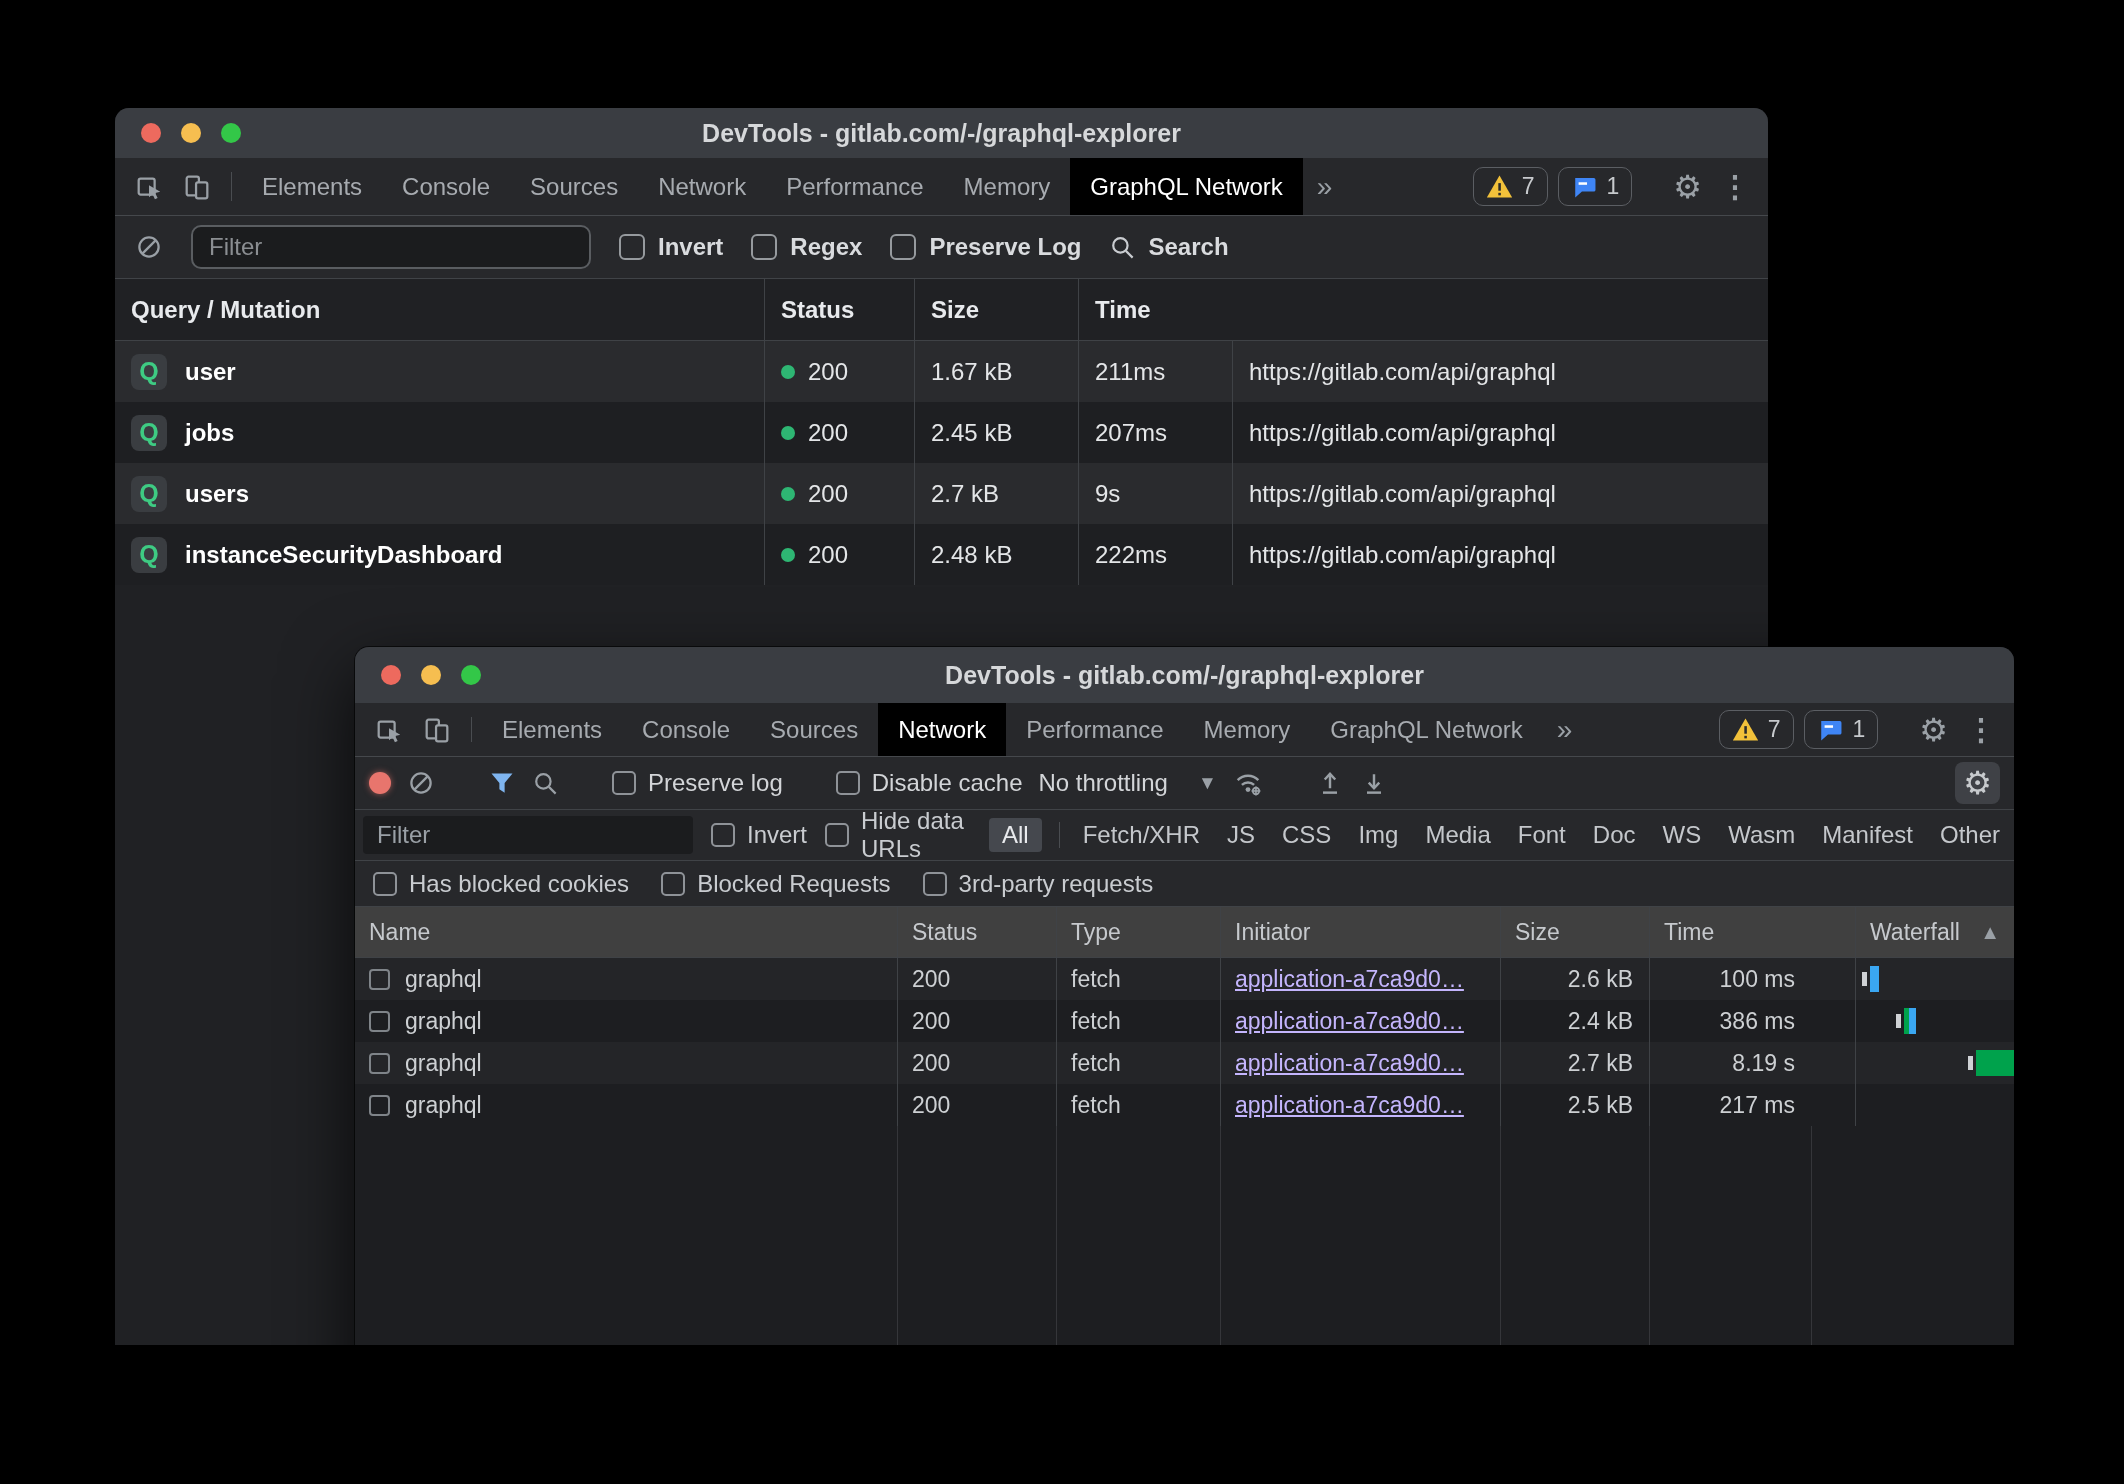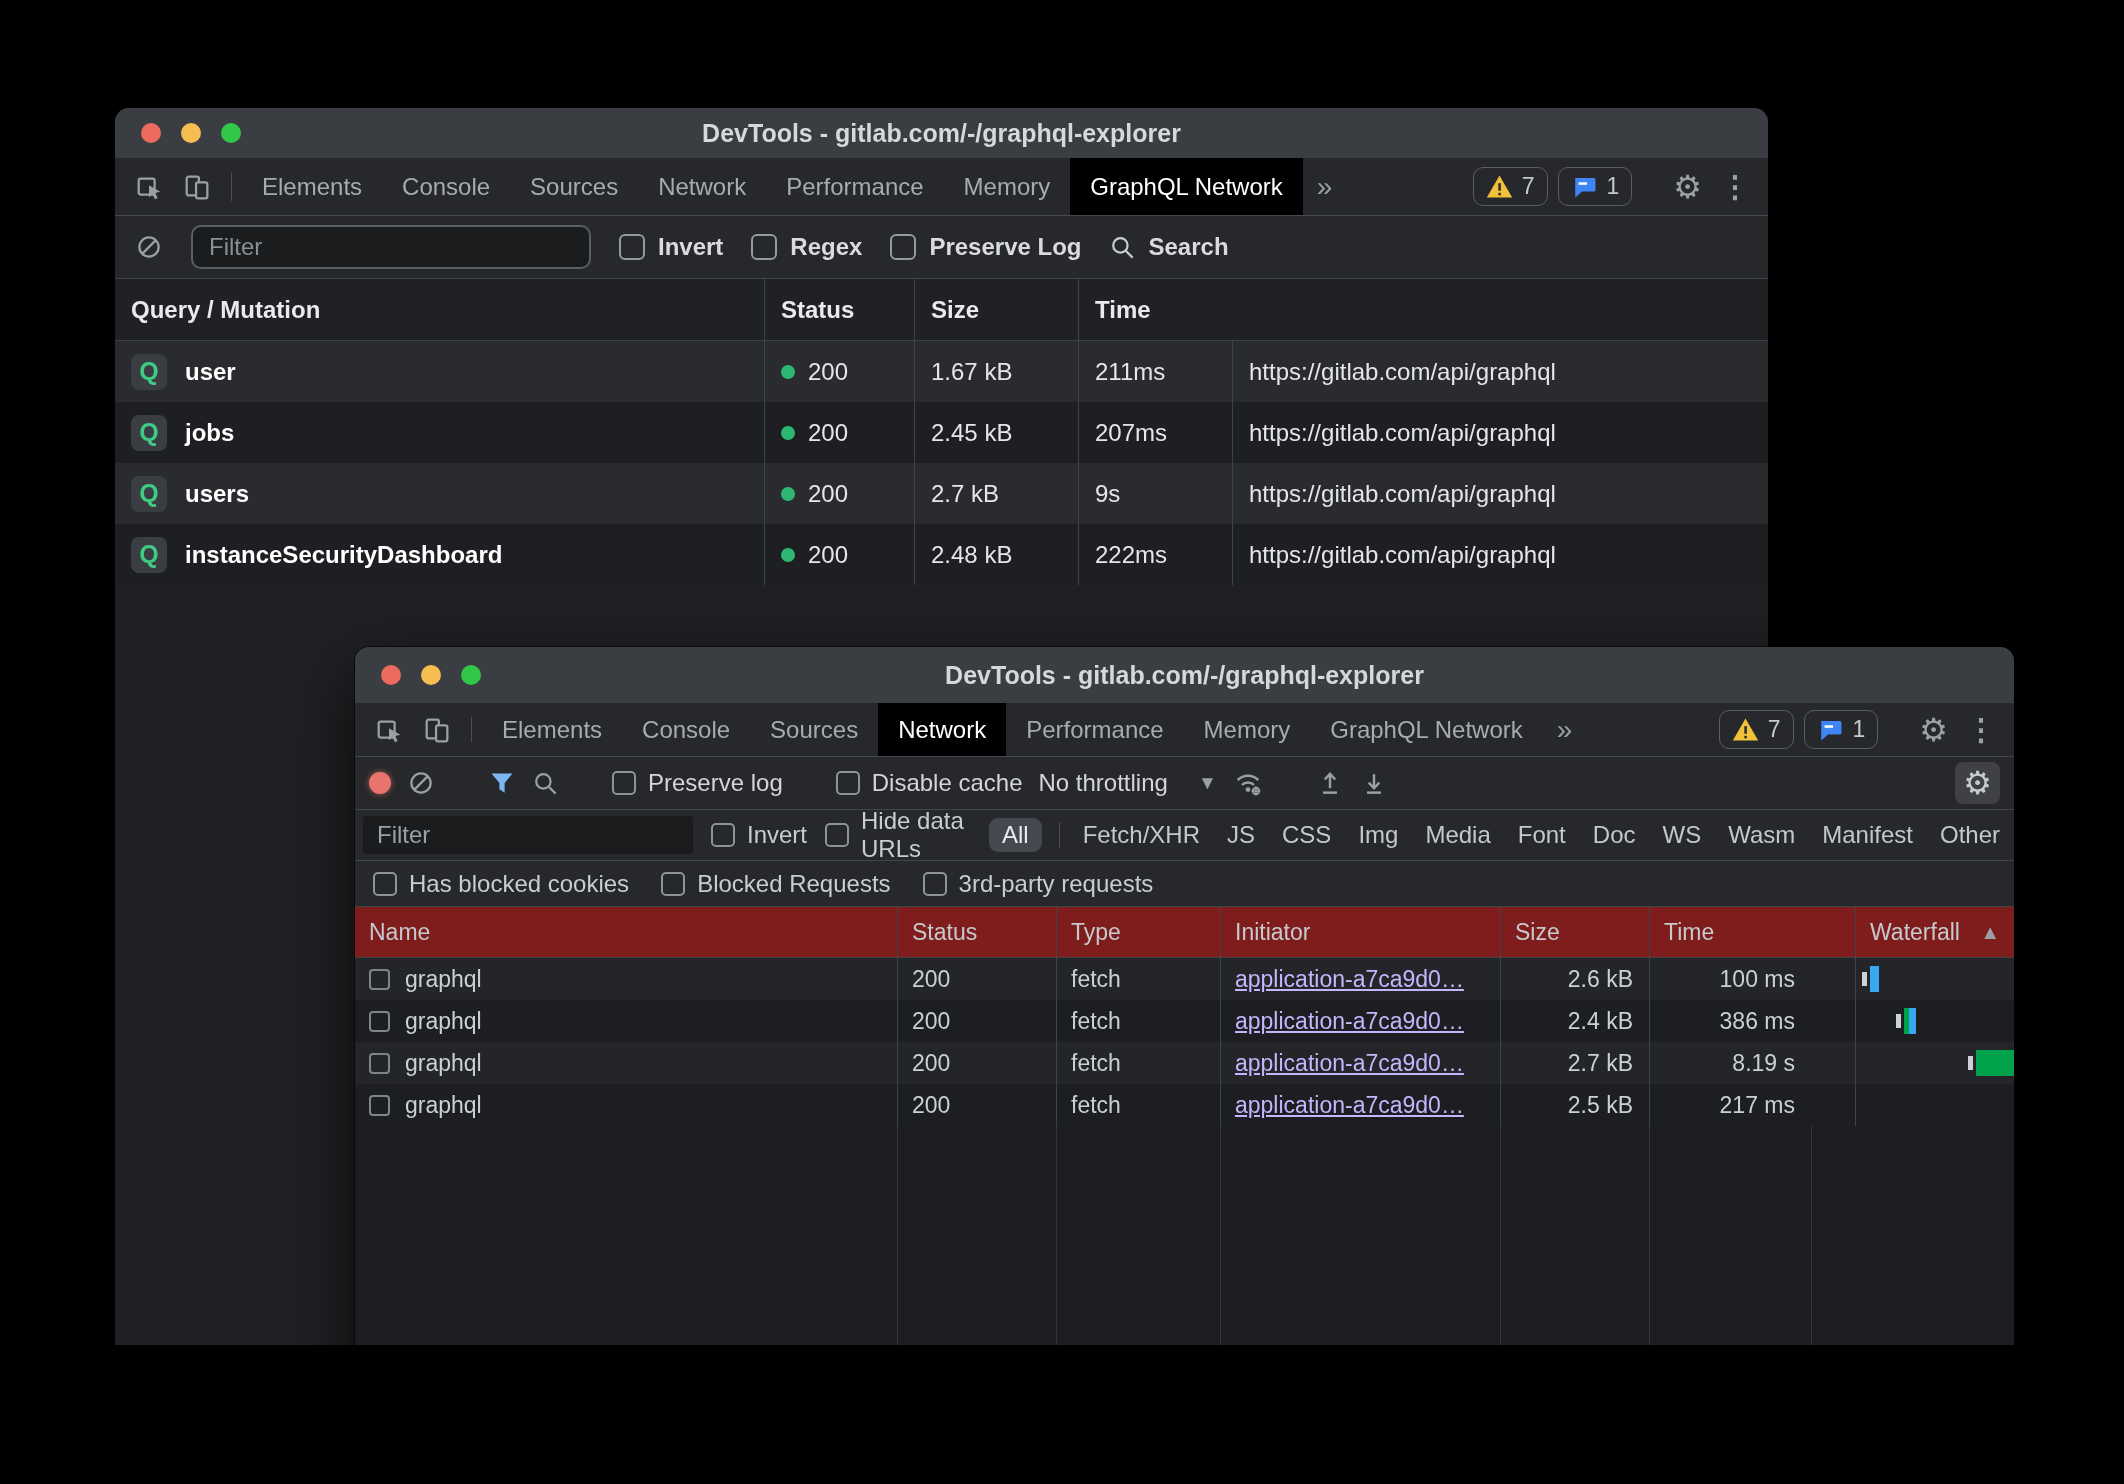--- a/index.html
+++ b/index.html
@@ -72,27 +72,27 @@
   .dd-arrow { color:#9aa0a6; font-size:19px; }
   .gearbtn { background:#3f4146; border-radius:8px; padding:5px 8px; display:flex; align-items:center; }
 
   .netfilter { height:51px; flex:0 0 auto; background:#27282b; border-bottom:1px solid #404347;
                display:flex; align-items:center; padding:0 8px; gap:18px; color:#c9ccd0; font-size:24px; }
   .netfilter input { width:330px; height:38px; background:#1b1c1e; border:none; border-radius:4px;
                      color:#e8eaed; font-size:24px; padding:0 14px; outline:none; }
   .netfilter input::placeholder { color:#9aa0a6; }
   .nck { display:flex; align-items:center; gap:12px; }
   .chip { padding:3px 6px; white-space:nowrap; color:#c4c7cb; }
-  .chip.selected { background:#45484e; border-radius:9px; padding:3px 13px; color:#e8eaed; }
+  .chip.selected { background:#45484e; border-radius:4px; padding:3px 13px; color:#e8eaed; }
   .chips { display:flex; align-items:center; gap:15px; }
 
   .netfilter2 { height:46px; flex:0 0 auto; background:#27282b; border-bottom:1px solid #404347;
                 display:flex; align-items:center; padding:0 18px; gap:32px; color:#c9ccd0; font-size:24px; }
 
-  .netheader { height:51px; flex:0 0 auto; display:flex; background:#7f1d1d; border-bottom:1px solid #3f4246;
+  .netheader { height:51px; flex:0 0 auto; display:flex; background:#404040; border-bottom:1px solid #3f4246;
                color:#c6c9cd; font-size:23px; }
   .ncell { display:flex; align-items:center; padding-left:14px; border-left:1px solid #3f4246;
            overflow:hidden; white-space:nowrap; }
   .ncell:first-child { border-left:none; }
   .nc0{width:542px;} .nc1{width:159px;} .nc2{width:164px;} .nc3{width:280px;}
   .nc4{width:149px;} .nc5{width:162px;} .nc6{flex:1;margin-left:44px;}
   .ncell.num { justify-content:flex-end; padding-right:16px; }
   .sort-arrow { margin-left:auto; margin-right:14px; color:#9aa0a6; font-size:20px; }
   .netrow { height:42px; flex:0 0 auto; display:flex; font-size:23px; color:#cdd0d3; }
   .netrow.odd  { background:#242528; }

